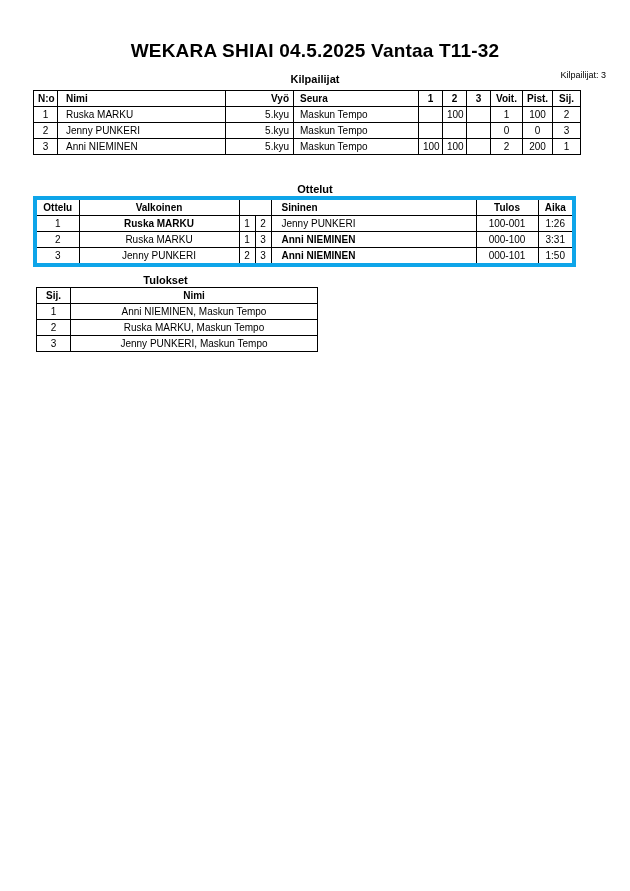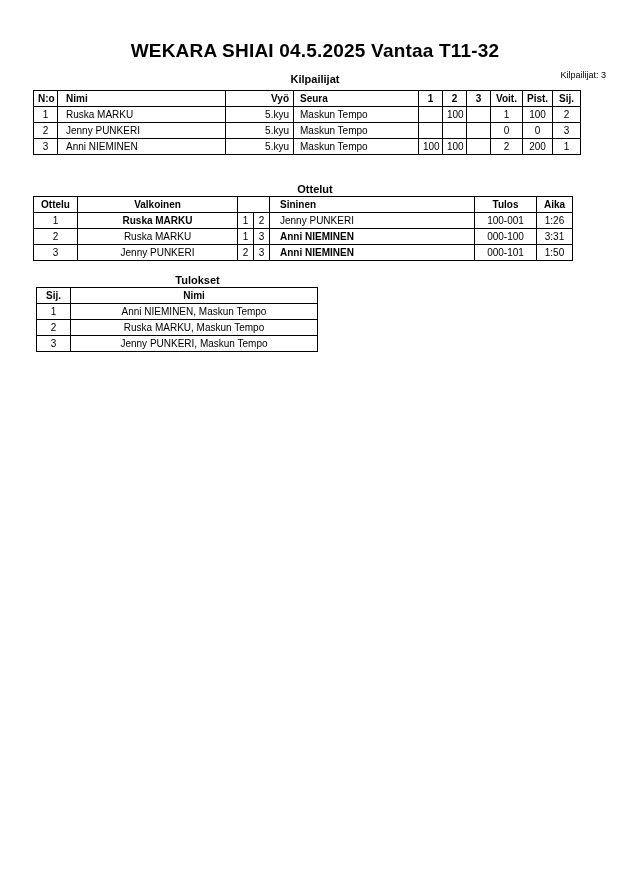--- a/index.html
+++ b/index.html
@@ -78,21 +78,21 @@
 
   
   #matches-wrap {
     position: absolute;
     left: 33px;
     top: 196px;
   }
   #matches-table {
     width: 539px;
     table-layout: fixed;
-    border: 1px solid #0ea5e9;
+    border: 4px solid #0ea5e9;
   }
   #matches-table .m-no    { width: 44px;  text-align: center; }
   #matches-table .m-white { width: 160px; text-align: center; }
   #matches-table .m-n1    { width: 16px;  text-align: center; }
   #matches-table .m-n2    { width: 16px;  text-align: center; }
   #matches-table .m-blue  { width: 205px; text-align: left; padding-left: 10px; }
   #matches-table .m-res   { width: 62px;  text-align: center; }
   #matches-table .m-time  { width: 36px;  text-align: center; }
   #matches-table thead th { font-weight: bold; }
   #matches-table td.bold, #matches-table th.bold { font-weight: bold; }
@@ -115,21 +115,21 @@
   .heading-pos-competitors {
     position: absolute;
     left: 0; right: 0; top: 68px;
   }
   .heading-pos-matches {
     position: absolute;
     left: 0; right: 0; top: 178px;
   }
   .heading-pos-results {
     position: absolute;
-    left: 52px; width: 281px; top: 269px;
+    left: 20px; width: 281px; top: 269px;
   }
   .count-pos { top: 70px; }
 </style>
 </head>
 <body>
 
 <div class="page-title">WEKARA SHIAI  04.5.2025  Vantaa    T11-32</div>
 
 <div class="section-heading heading-pos-competitors">Kilpailijat</div>
 <div class="competitors-count count-pos">Kilpailijat: 3</div>

